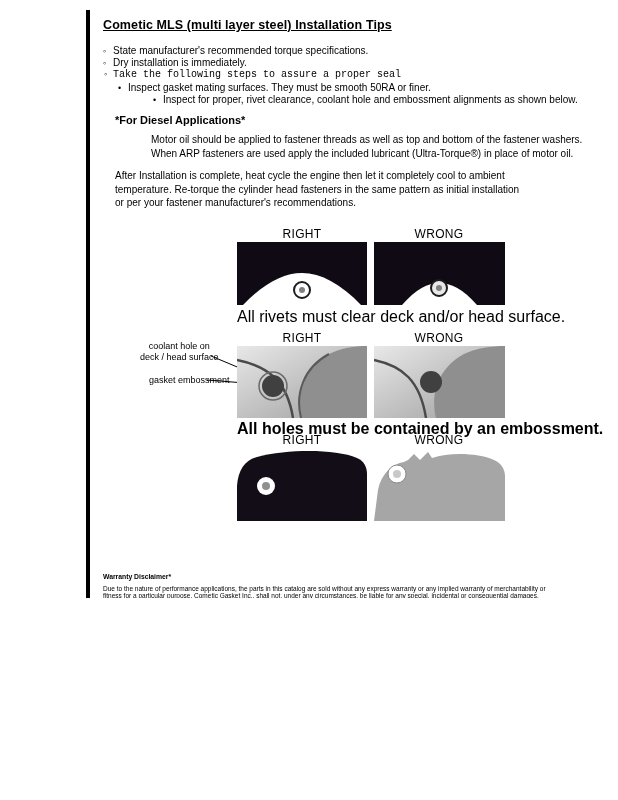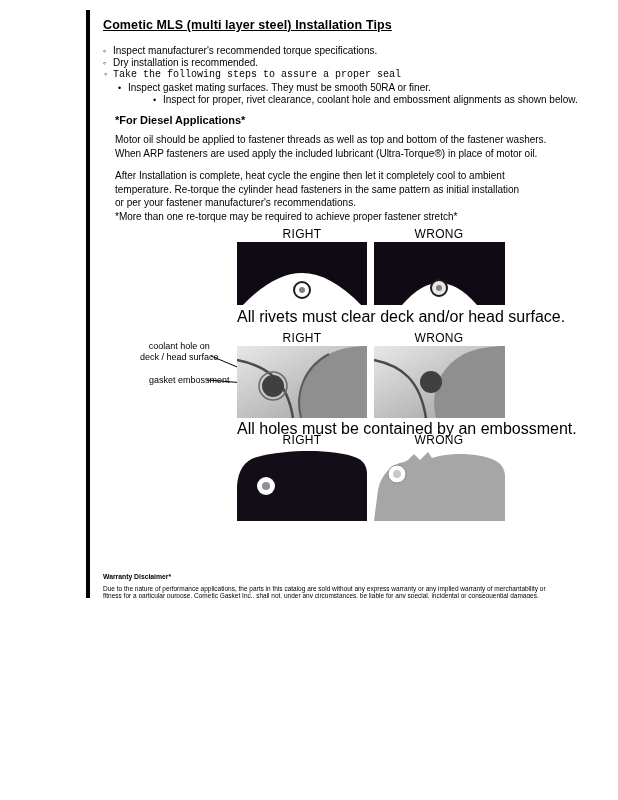--- a/index.html
+++ b/index.html
@@ -13,40 +13,40 @@
            text-decoration:underline; letter-spacing:.1px; white-space:nowrap; }
 
   .tip { position:absolute; left:103px; font-size:10px; white-space:nowrap; }
   .tip .mk { display:inline-block; width:10px; font-size:9px; }
   .tip.t1 { top:45px; } .tip.t2 { top:57px; } .tip.t3 { top:69px;font-family:Liberation Mono, monospace; }
   .tip.sub { left:118px; }
   .tip.t4 { top:82px; } .tip.t5 { top:94px;margin-left:35px; }
 
   .diesel-heading { position:absolute; left:115px; top:114px; font-size:11px; font-weight:bold; }
   .diesel-p { position:absolute; left:115px; width:445px; font-size:10px; line-height:13.5px; white-space:pre-line; }
-  .diesel-p.p1 { top:133px; }
+  .diesel-p.p1 { top:133px;margin-left:36px; }
   .diesel-p.p2 { top:169px; }
   .diesel-note { position:absolute; left:115px; top:211px; font-size:10px; }
 
   .dlabel { position:absolute; width:130px; text-align:center; font-size:12px; letter-spacing:.3px; }
   .lr1 { left:237px; top:227px; } .lw1 { left:374px; top:227px; }
   .lr2 { left:237px; top:331px; } .lw2 { left:374px; top:331px; }
   .lr3 { left:237px; top:433px; } .lw3 { left:374px; top:433px; }
 
   .panel { position:absolute; overflow:hidden; }
   .panel svg { display:block; width:100%; height:100%; }
   .p1r { left:237px; top:242px; width:130px; height:63px; }
   .p1w { left:374px; top:242px; width:131px; height:63px; }
   .p2r { left:237px; top:346px; width:130px; height:72px; }
   .p2w { left:374px; top:346px; width:131px; height:72px; }
   .p3r { left:237px; top:448px; width:130px; height:73px; }
   .p3w { left:374px; top:448px; width:131px; height:73px; }
 
   .caption { position:absolute; left:237px; font-size:16px; line-height:12.5px; white-space:pre-line; }
-  .c1 { top:311px; } .c2 { top:423px; } .c3 { top:526px; }
+  .c1 { top:311px; } .c2 { top:423px;font-weight:bold; } .c3 { top:526px; }
 
   .ann { position:absolute; font-size:9px; line-height:10.5px; white-space:pre-line;text-align:center; }
   .ann1 { left:140px; top:341px; }
   .ann2 { left:121px; top:375px;padding-left:28px; }
   .pointer-overlay { position:absolute; left:135px; top:338px; width:180px; height:60px; pointer-events:none; }
 
   .warranty { position:absolute; left:103px; top:573px; width:459px; }
   .warranty h2 { font-size:6.8px; font-weight:bold; margin:0 0 5px; }
   .warranty p { font-size:6.5px; line-height:7.4px; margin:0 0 4.5px; white-space:pre-line; }
 
@@ -55,42 +55,41 @@
 </head>
 <body>
 
 <div class="page">
 
   <div class="left-rule"></div>
 
   <h1 class="title">Cometic MLS (multi layer steel) Installation Tips</h1>
 
   <div class="tip t1">
-    <span class="mk">◦</span><span>Inspect manufacturer's recommended torque specifications.</span>
+    <span class="mk">◦</span><span>State manufacturer's recommended torque specifications.</span>
   </div>
   <div class="tip t2">
-    <span class="mk">◦</span><span>Dry installation is recommended.</span>
+    <span class="mk">◦</span><span>Dry installation is immediately.</span>
   </div>
   <div class="tip t3">
     <span class="mk">◦</span><span>Take the following steps to assure a proper seal</span>
   </div>
   <div class="tip sub t4">
     <span class="mk">•</span><span>Inspect gasket mating surfaces.  They must be smooth 50RA or finer.</span>
   </div>
   <div class="tip sub t5">
     <span class="mk">•</span><span>Inspect for proper, rivet clearance, coolant hole and embossment alignments as shown below.</span>
   </div>
 
   <div class="diesel-heading">*For Diesel Applications*</div>
   <div class="diesel-p p1">Motor oil should be applied to fastener threads as well as top and bottom of the fastener washers.
 When ARP fasteners are used apply the included lubricant (Ultra-Torque®) in place of motor oil.</div>
   <div class="diesel-p p2">After Installation is complete, heat cycle the engine then let it completely cool to ambient
 temperature. Re-torque the cylinder head fasteners in the same pattern as initial installation
 or per your fastener manufacturer's recommendations.</div>
-  <div class="diesel-note">*More than one re-torque may be required to achieve proper fastener stretch*</div>
 
   <div class="dlabel lr1">RIGHT</div>
   <div class="dlabel lw1">WRONG</div>
   <div class="panel p1r">
     <svg viewBox="0 0 130 63">
       <rect width="130" height="63" fill="#100a15"></rect>
       <path d="M6,63 C26,42 46,31 65,31 C84,31 104,42 124,63 Z" fill="#ffffff"></path>
       <circle cx="65" cy="48" r="8" fill="#ffffff" stroke="#1c1c1c" stroke-width="2"></circle>
       <circle cx="65" cy="48" r="3" fill="#808080"></circle>
     </svg>

